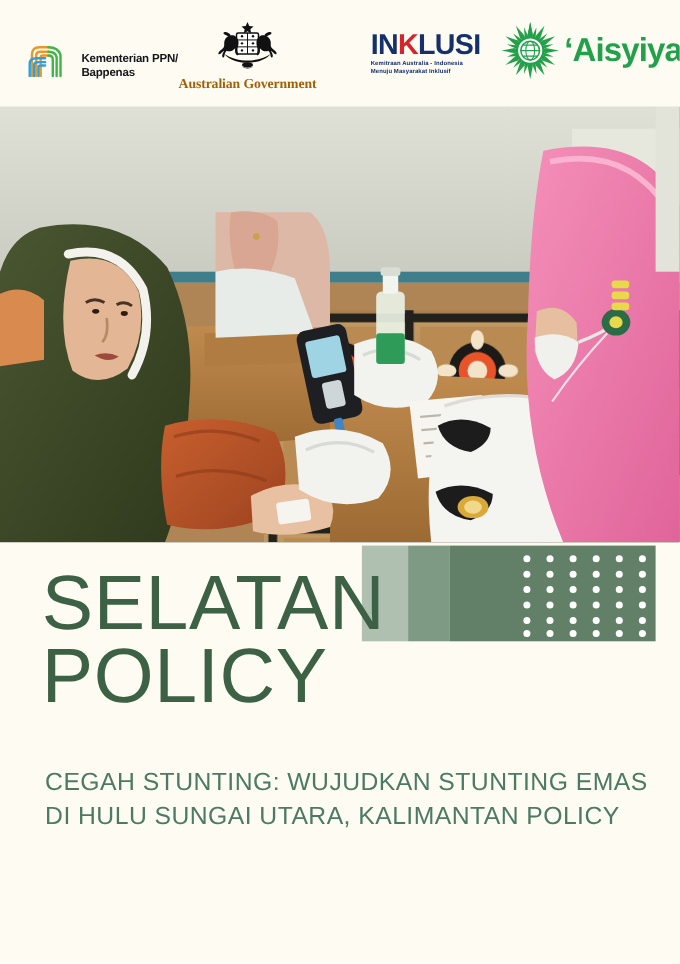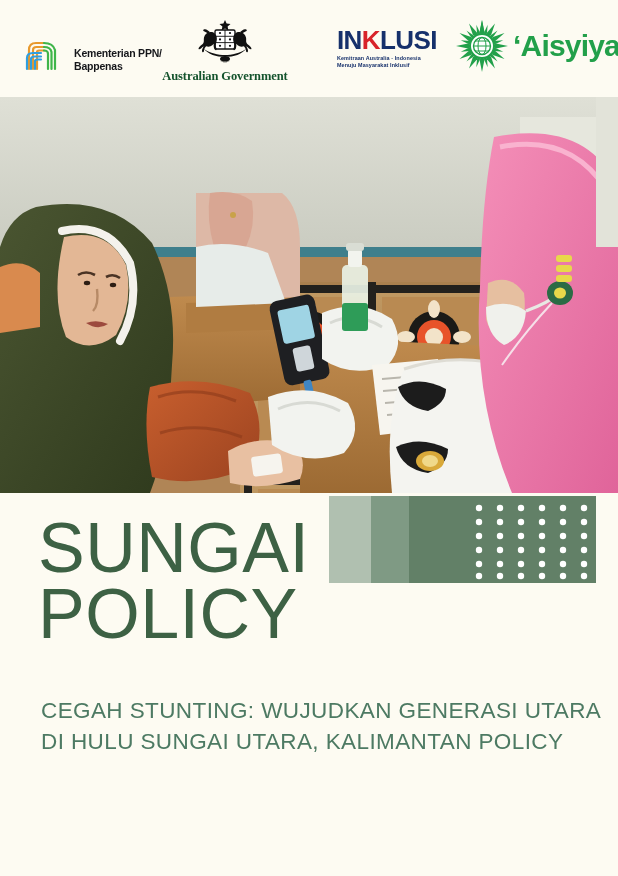--- a/index.html
+++ b/index.html
@@ -54,21 +54,21 @@
     position: absolute;
     left: 160px; top: 16px;
     width: 130px;
     text-align: center;
   }
   .ausgov-crest { width: 100%; height: 52px; display:block; }
   .ausgov-text {
     font-family: "Liberation Serif", serif;
     font-weight: bold;
     font-size: 12.5px;
-    color: #14532d;
+    color: #a16207;
     margin-top: 1px;
     letter-spacing: -0.1px;
   }
 
   
   .logo-inklusi {
     position: absolute;
     left: 337px; top: 27px;
     width: 104px;
     text-align: left;
@@ -467,22 +467,22 @@
             <circle cx="51" cy="80" r="3.2"></circle>
             <circle cx="72" cy="80" r="3.2"></circle>
             <circle cx="93" cy="80" r="3.2"></circle>
             <circle cx="114" cy="80" r="3.2"></circle>
         </g>
       </svg>
     </div>
   </div>
 
   <div class="title-block">
-    <div class="title-line">SUNGAI</div>
+    <div class="title-line">SELATAN</div>
     <div class="title-line">POLICY</div>
   </div>
 
   <div class="subtitle-block">
-    <div class="subtitle-line">CEGAH STUNTING: WUJUDKAN GENERASI UTARA</div>
+    <div class="subtitle-line">CEGAH STUNTING: WUJUDKAN STUNTING EMAS</div>
     <div class="subtitle-line">DI HULU SUNGAI UTARA, KALIMANTAN POLICY</div>
   </div>
 
 </div>
 
 </body></html>

